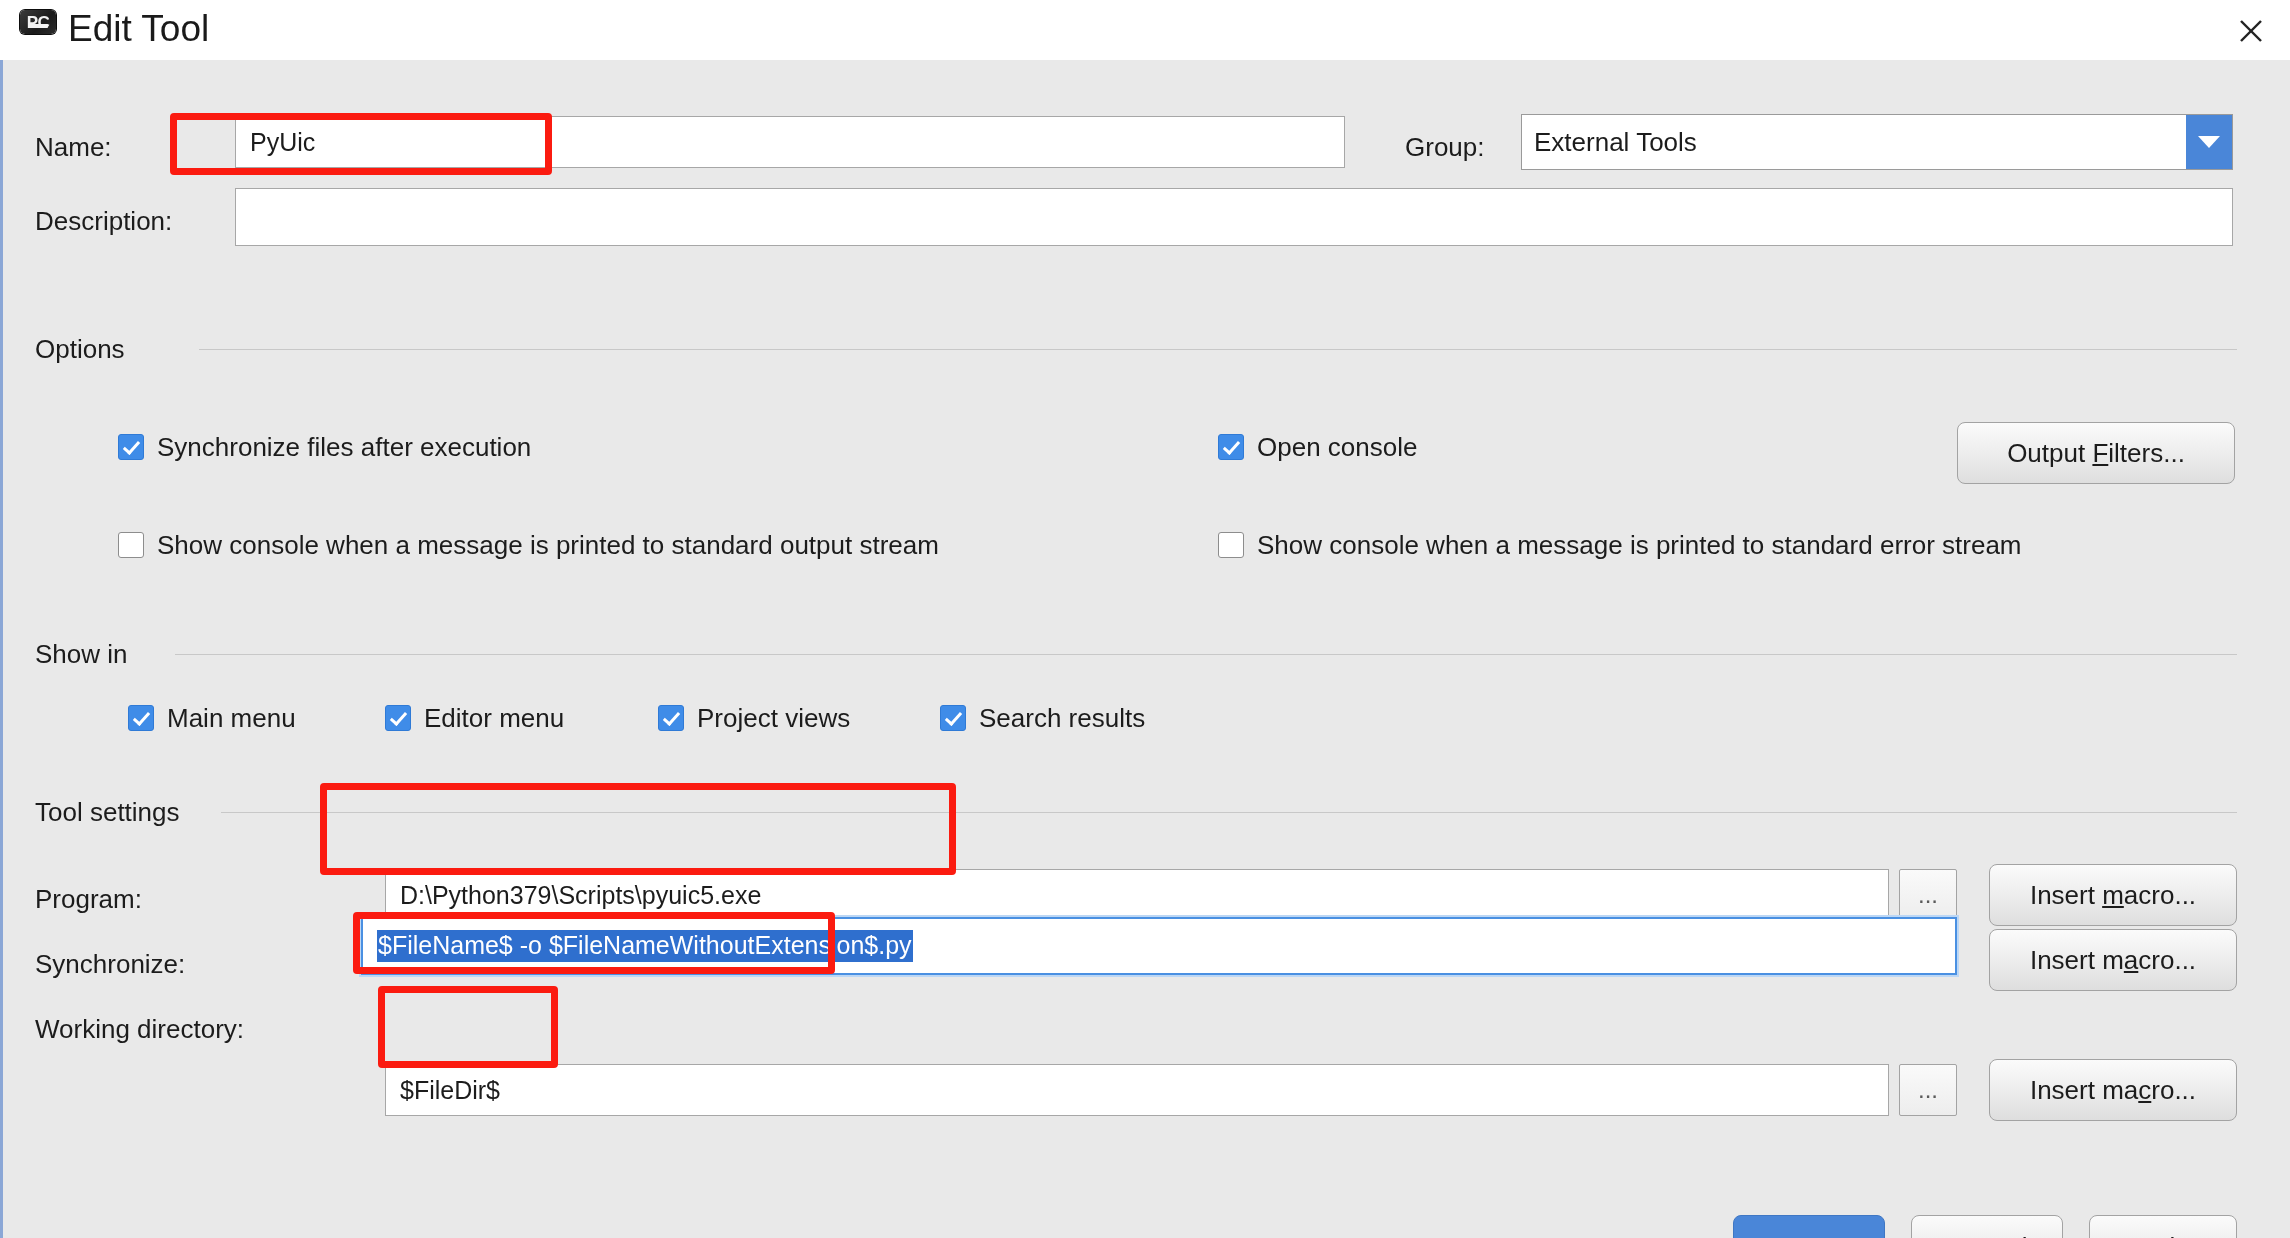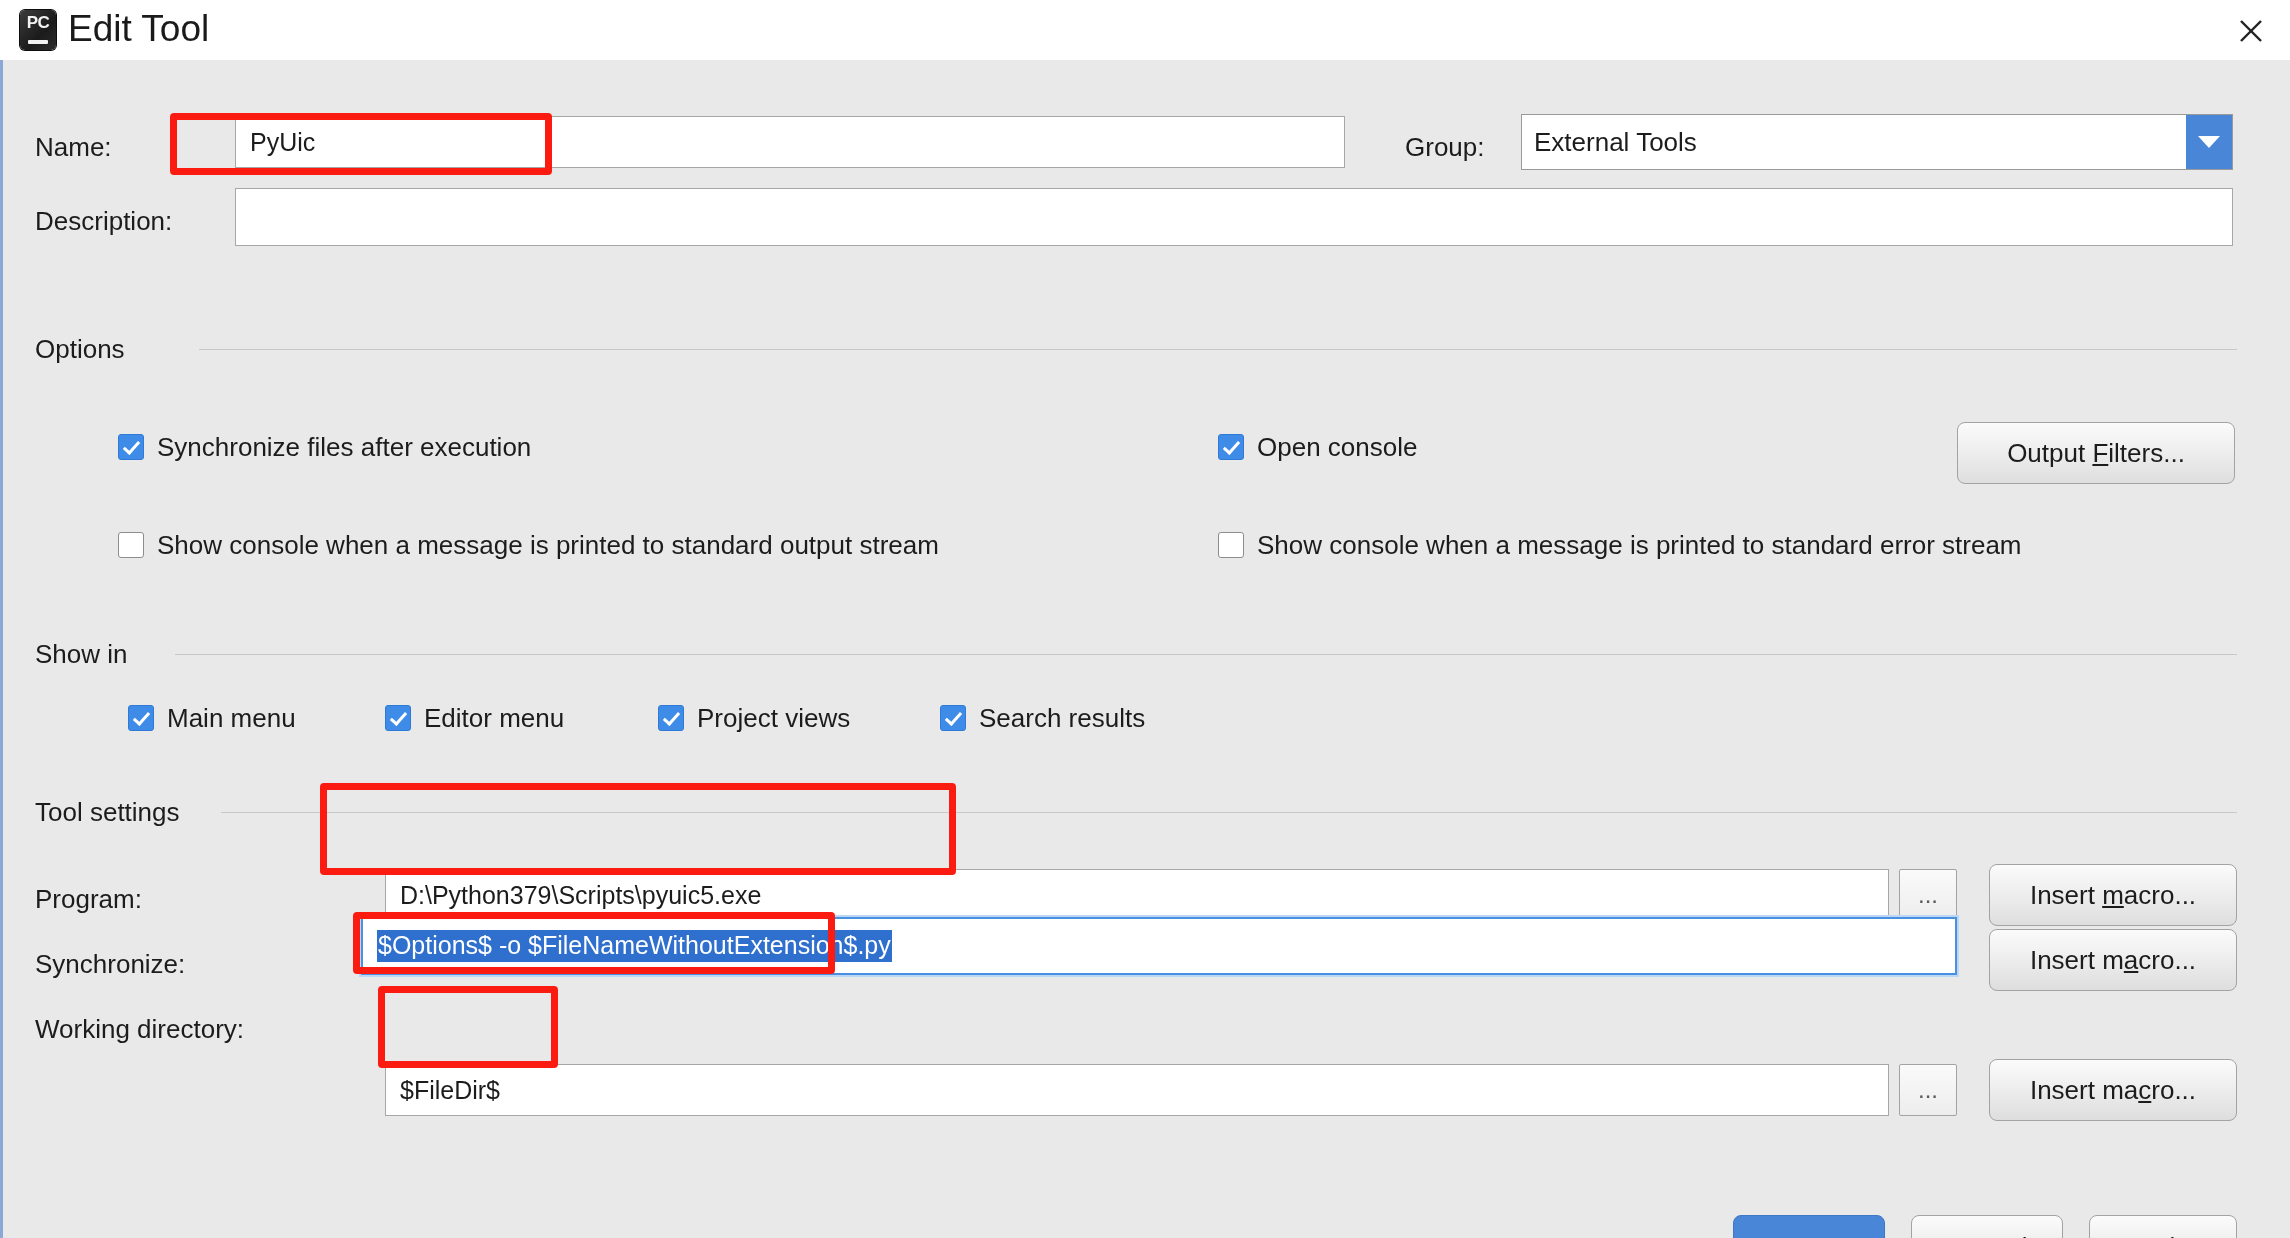--- a/index.html
+++ b/index.html
@@ -24,21 +24,21 @@
     position: absolute;
     left: 0; top: 0;
     width: 2290px;
     height: 60px;
     background: #ffffff;
     border-bottom: 1px solid #d6d6d6;
   }
   .pc-icon {
     position: absolute;
     left: 20px; top: 10px;
-    width: 36px; height: 40px;
+    width: 36px; height: 24px;
     border-radius: 5px;
     background: linear-gradient(135deg, #3c3c3c 0%, #1b1b1b 60%, #2c2c2c 100%);
     box-shadow: 0 0 0 1px #0d0d0d;
   }
   .pc-icon .pc-text {
     position: absolute;
     left: 0; right: 0; top: 4px;
     text-align: center;
     font-size: 17px;
     font-weight: bold;
@@ -328,21 +328,21 @@
 
     <div class="lbl" style="left:32px; top:824px;">Program:</div>
     <div class="tfield" style="left:382px; top:809px; width:1504px; height:52px;">D:\Python379\Scripts\pyuic5.exe</div>
     <div class="btn small" style="left:1896px; top:809px; width:58px; height:52px;">...</div>
     <div class="btn" style="left:1986px; top:804px; width:248px; height:62px;">
       <span>Insert <span class="mn">m</span>acro...</span>
     </div>
 
     <div class="lbl" style="left:32px; top:889px;">Synchronize:</div>
     <div class="tfield focused" style="left:358px; top:857px; width:1596px; height:58px;">
-      <span class="sel-text">$Options$ -o $FileNameWithoutExtension$.py</span>
+      <span class="sel-text">$FileName$ -o $FileNameWithoutExtension$.py</span>
     </div>
     <div class="btn" style="left:1986px; top:869px; width:248px; height:62px;">
       <span>Insert m<span class="mn">a</span>cro...</span>
     </div>
 
     <div class="lbl" style="left:32px; top:954px;">Working directory:</div>
     <div class="tfield" style="left:382px; top:1004px; width:1504px; height:52px;">$FileDir$</div>
     <div class="btn small" style="left:1896px; top:1004px; width:58px; height:52px;">...</div>
     <div class="btn" style="left:1986px; top:999px; width:248px; height:62px;">
       <span>Insert ma<span class="mn">c</span>ro...</span>

